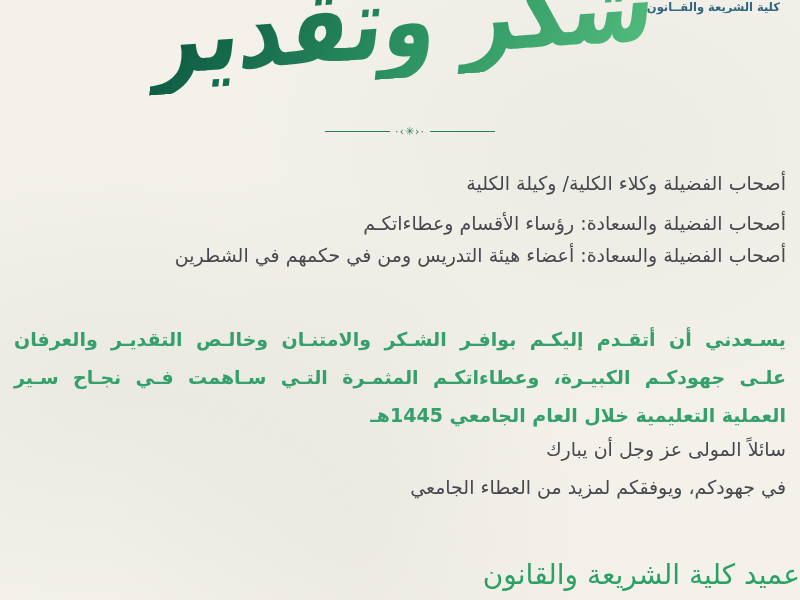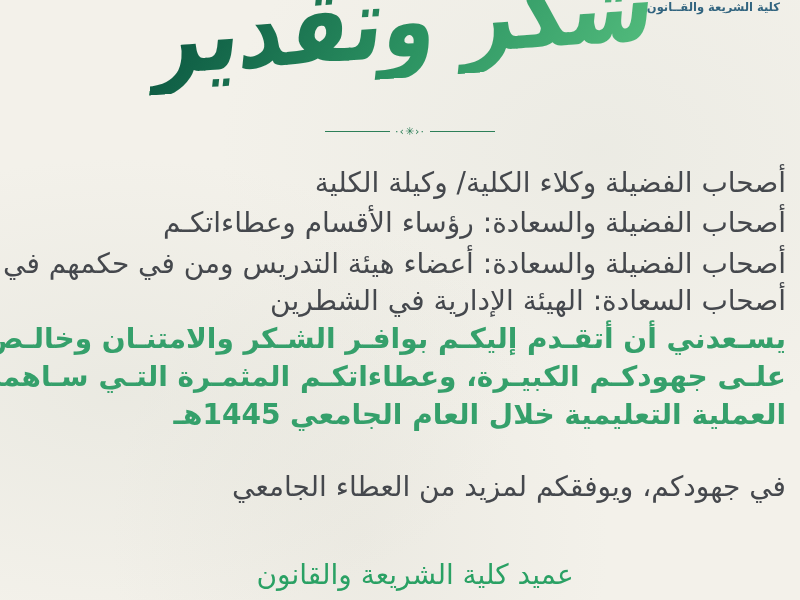--- a/index.html
+++ b/index.html
@@ -41,33 +41,33 @@
   }
   .divider {
     position: absolute; top: 126px; left: 410px; transform: translateX(-50%);
     width: 170px; display: flex; align-items: center; gap: 5px;
     color: #2d7f58;
   }
   .dline { flex: 1; height: 0; border-top: 1.6px solid #2d7f58; }
   .dorn { font-size: 11px; letter-spacing: 1px; line-height: 1; }
   .line {
     position: absolute; right: 14px; left: 14px;
-    font-size: 28px; line-height: 30px; color: #45484d;
+    font-size: 19px; line-height: 30px; color: #45484d;
     text-align: right; white-space: nowrap;
   }
   .green {
     color: #35a06b; font-weight: bold; white-space: normal; text-align: right;
   }
   .just {
     text-align: justify; text-align-last: justify; text-justify: inter-word;
     white-space: nowrap;
   }
   .sign {
     position: absolute; top: 552px; left: 30px; width: 770px;
-    text-align: center; font-size: 28px; line-height: 46px;
+    font-size: 28px; line-height: 46px;
     color: #2aa164; letter-spacing: 0.5px;
   }
 </style>
 </head>
 <body>
 
 <div class="page">
 
   <div class="logo-text">كلية الشريعة والقــانون</div>
 
@@ -76,24 +76,24 @@
   </div>
 
   <div class="divider">
     <span class="dline"></span>
     <span class="dorn">·‹✳›·</span>
     <span class="dline"></span>
   </div>
 
   <div class="line" style="top:168px">أصحاب الفضيلة وكلاء الكلية/ وكيلة الكلية</div>
   <div class="line" style="top:208px">أصحاب الفضيلة والسعادة: رؤساء الأقسام وعطاءاتكـم</div>
-  <div class="line" style="top:249px">أصحاب الفضيلة والسعادة: أعضاء هيئة التدريس ومن في حكمهم في الشطرين</div>
-  <div class="line" style="top:286px">أصحاب السعادة: الهيئة الإدارية في الشطرين</div>
+  <div class="line" style="top:240px">أصحاب الفضيلة والسعادة: أعضاء هيئة التدريس ومن في حكمهم في الشطرين</div>
 
   <div class="line green just" style="top:324px">يسـعدني أن أتقـدم إليكـم بوافـر الشـكر والامتنـان وخالـص التقديـر والعرفان</div>
   <div class="line green just" style="top:362px">علـى جهودكـم الكبيـرة، وعطاءاتكـم المثمـرة التـي سـاهمت فـي نجـاح سـير</div>
   <div class="line green" style="top:400px">العملية التعليمية خلال العام الجامعي 1445هـ</div>
 
+  <div class="line" style="top:434px">سائلاً المولى عز وجل أن يبارك</div>
   <div class="line" style="top:472px">في جهودكم، ويوفقكم لمزيد من العطاء الجامعي</div>
 
   <div class="sign">عميد كلية الشريعة والقانون</div>
 
 </div>
 
 </body></html>

